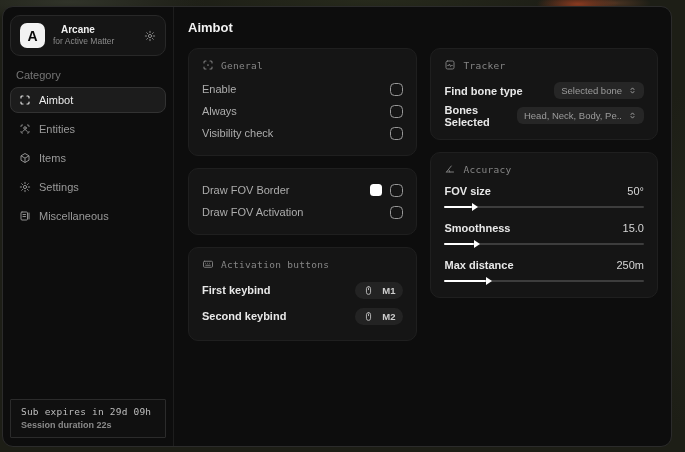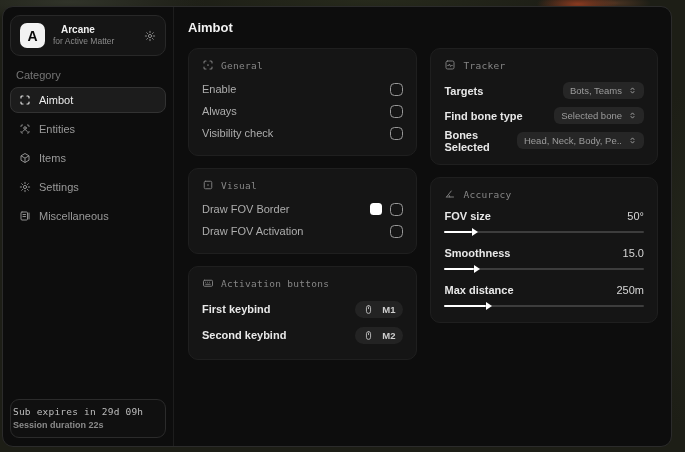--- a/index.html
+++ b/index.html
@@ -53,22 +53,22 @@
     font-size:11px; color:#9a9a9a; border:1px solid transparent;
     cursor:default;
   }
   .nav-item .nicon { display:flex; color:#8f8f8f; }
   .nav-item.selected {
     background:#1c1c1c; border-color:#323232; color:#ececec;
   }
   .nav-item.selected .nicon { color:#e0e0e0; }
   .sidebar-spacer { flex:1; }
   .session-box {
-    border:1px solid #2b2b2b; border-radius:9px;
-    padding:6px 2px 7px; background:#101010;
+    border:1px solid #2b2b2b; border-radius:1px;
+    padding:6px 10px 7px; background:#101010;
   }
   .session-line1 {
     font-family:"DejaVu Sans Mono", monospace;
     font-size:9.5px; color:#bdbdbd; letter-spacing:.2px;
   }
   .session-line2 { font-size:9px; font-weight:bold; color:#8a8a8a; margin-top:3px; }
   
   .main { flex:1; padding:13px 13px 0 14px; overflow:hidden; }
   .page-title { font-size:13px; font-weight:bold; color:#f2f2f2; margin-bottom:13px; }
   .columns { display:flex; gap:13px; align-items:flex-start; }
@@ -231,29 +231,20 @@
             <span class="row-label">Always</span>
             <span class="checkbox"></span>
           </div>
           <div class="row">
             <span class="row-label">Visibility check</span>
             <span class="checkbox"></span>
           </div>
         </div>
 
         <div class="card">
-          <div class="card-head">
-            <span class="cicon">
-              <svg width="12" height="12" viewBox="0 0 24 24" fill="none" stroke="currentColor" stroke-width="2" stroke-linecap="round">
-                <rect x="4.5" y="4.5" width="15" height="15" rx="2.5"></rect>
-                <circle cx="12" cy="12" r="1.6" fill="currentColor" stroke="none"></circle>
-              </svg>
-            </span>
-            <span class="card-title">Visual</span>
-          </div>
           <div class="row">
             <span class="row-label">Draw FOV Border</span>
             <span class="row-right">
               <span class="swatch" style="background: rgb(255, 255, 255);"></span>
               <span class="checkbox"></span>
             </span>
           </div>
           <div class="row">
             <span class="row-label">Draw FOV Activation</span>
             <span class="checkbox"></span>
@@ -303,31 +294,20 @@
           <div class="card-head">
             <span class="cicon">
               <svg width="12" height="12" viewBox="0 0 24 24" fill="none" stroke="currentColor" stroke-width="2" stroke-linecap="round" stroke-linejoin="round">
                 <rect x="4" y="4" width="16" height="16" rx="3"></rect>
                 <path d="M7.5 13h2l1.4-3 2.3 5 1.4-2h1.9"></path>
               </svg>
             </span>
             <span class="card-title">Tracker</span>
           </div>
           <div class="row" style="height:25px;">
-            <span class="row-label bright">Targets</span>
-            <span class="select">
-              <span class="sel-text">Bots, Teams</span>
-              <span class="sicon">
-                <svg width="9" height="9" viewBox="0 0 24 24" fill="none" stroke="currentColor" stroke-width="2.6" stroke-linecap="round" stroke-linejoin="round">
-                  <path d="M8 9.5L12 5l4 4.5M8 14.5l4 4.5 4-4.5"></path>
-                </svg>
-              </span>
-            </span>
-          </div>
-          <div class="row" style="height:25px;">
             <span class="row-label bright">Find bone type</span>
             <span class="select">
               <span class="sel-text">Selected bone</span>
               <span class="sicon">
                 <svg width="9" height="9" viewBox="0 0 24 24" fill="none" stroke="currentColor" stroke-width="2.6" stroke-linecap="round" stroke-linejoin="round">
                   <path d="M8 9.5L12 5l4 4.5M8 14.5l4 4.5 4-4.5"></path>
                 </svg>
               </span>
             </span>
           </div>

